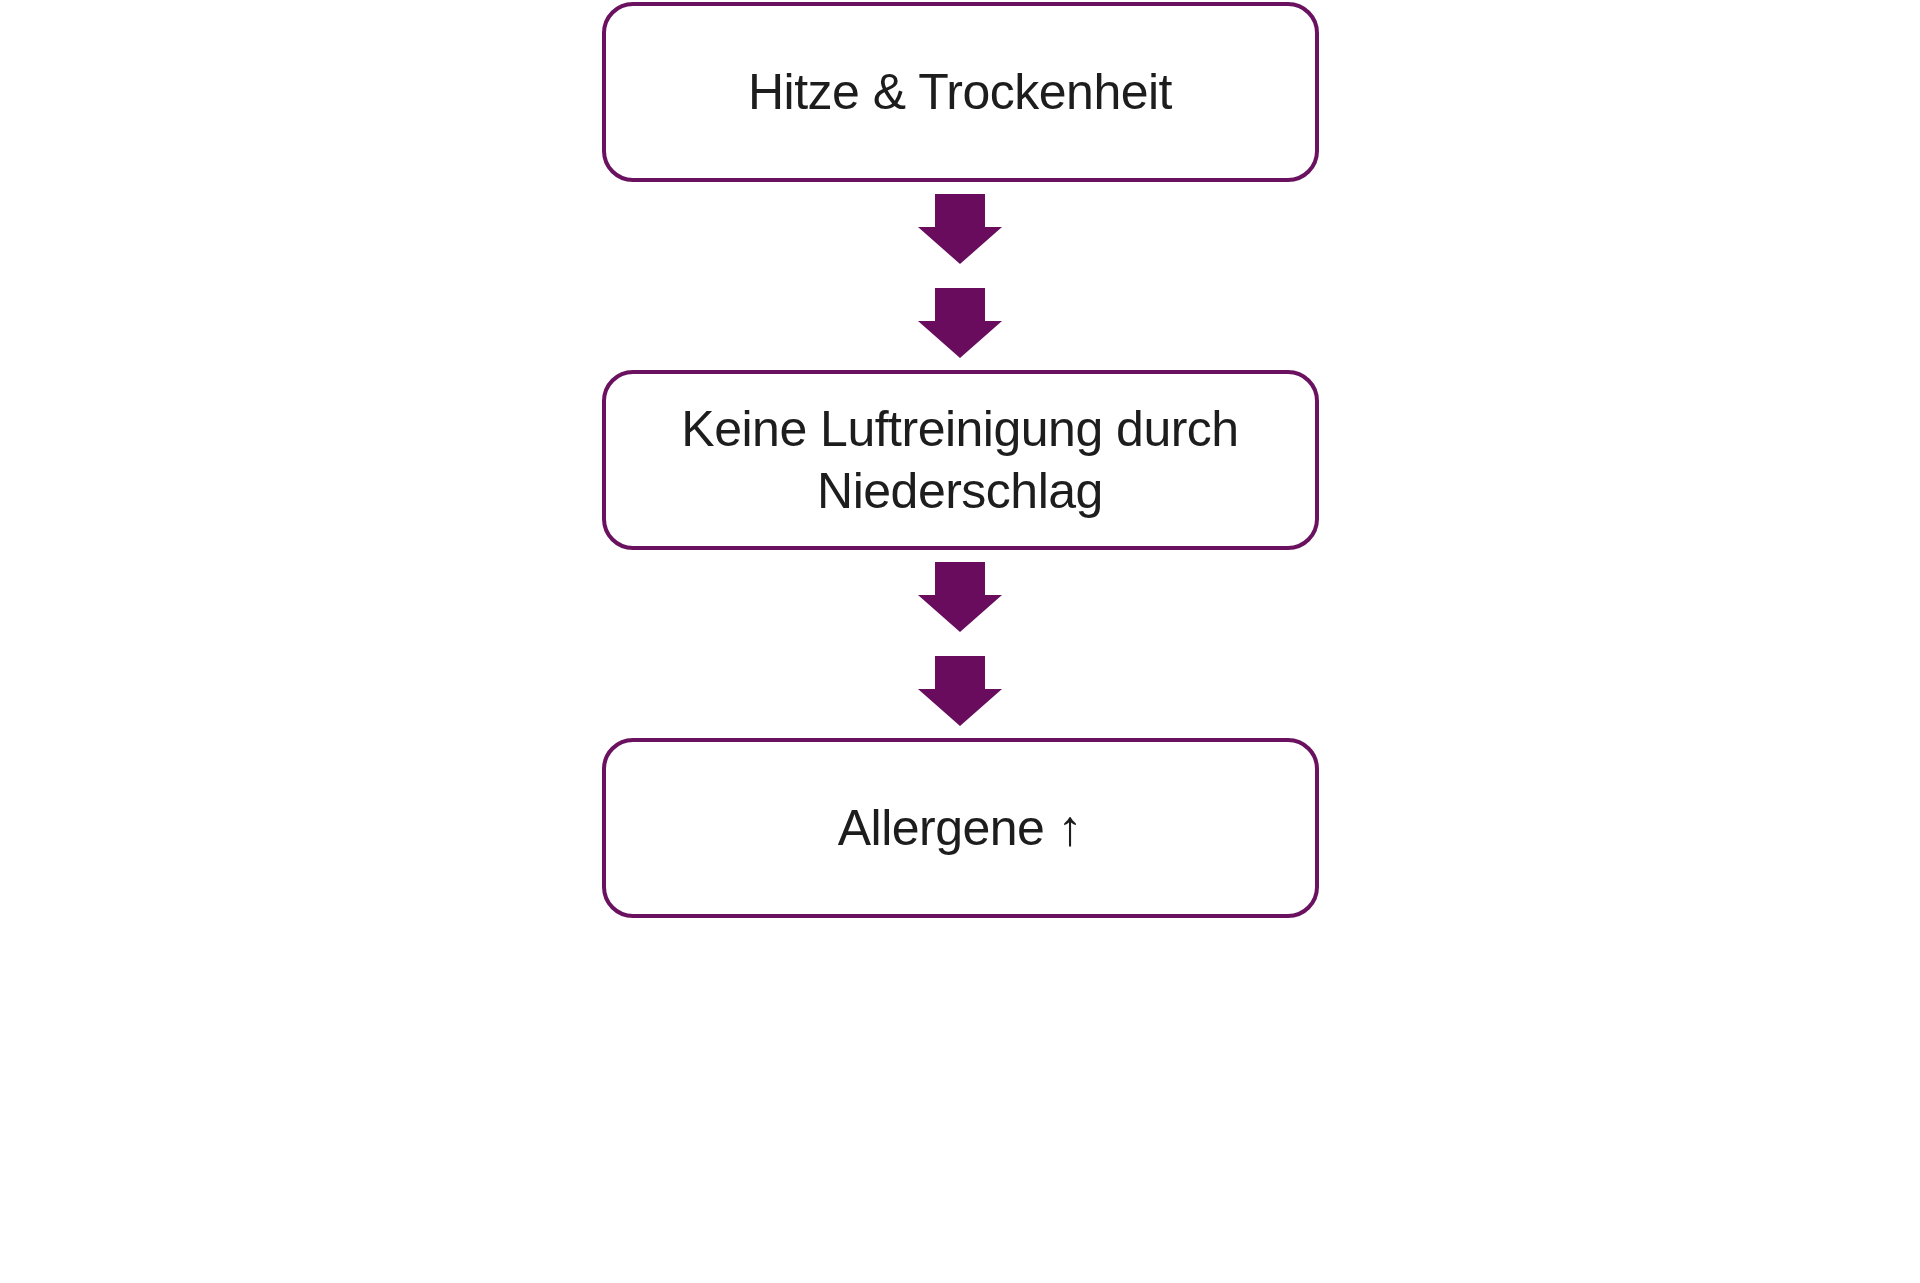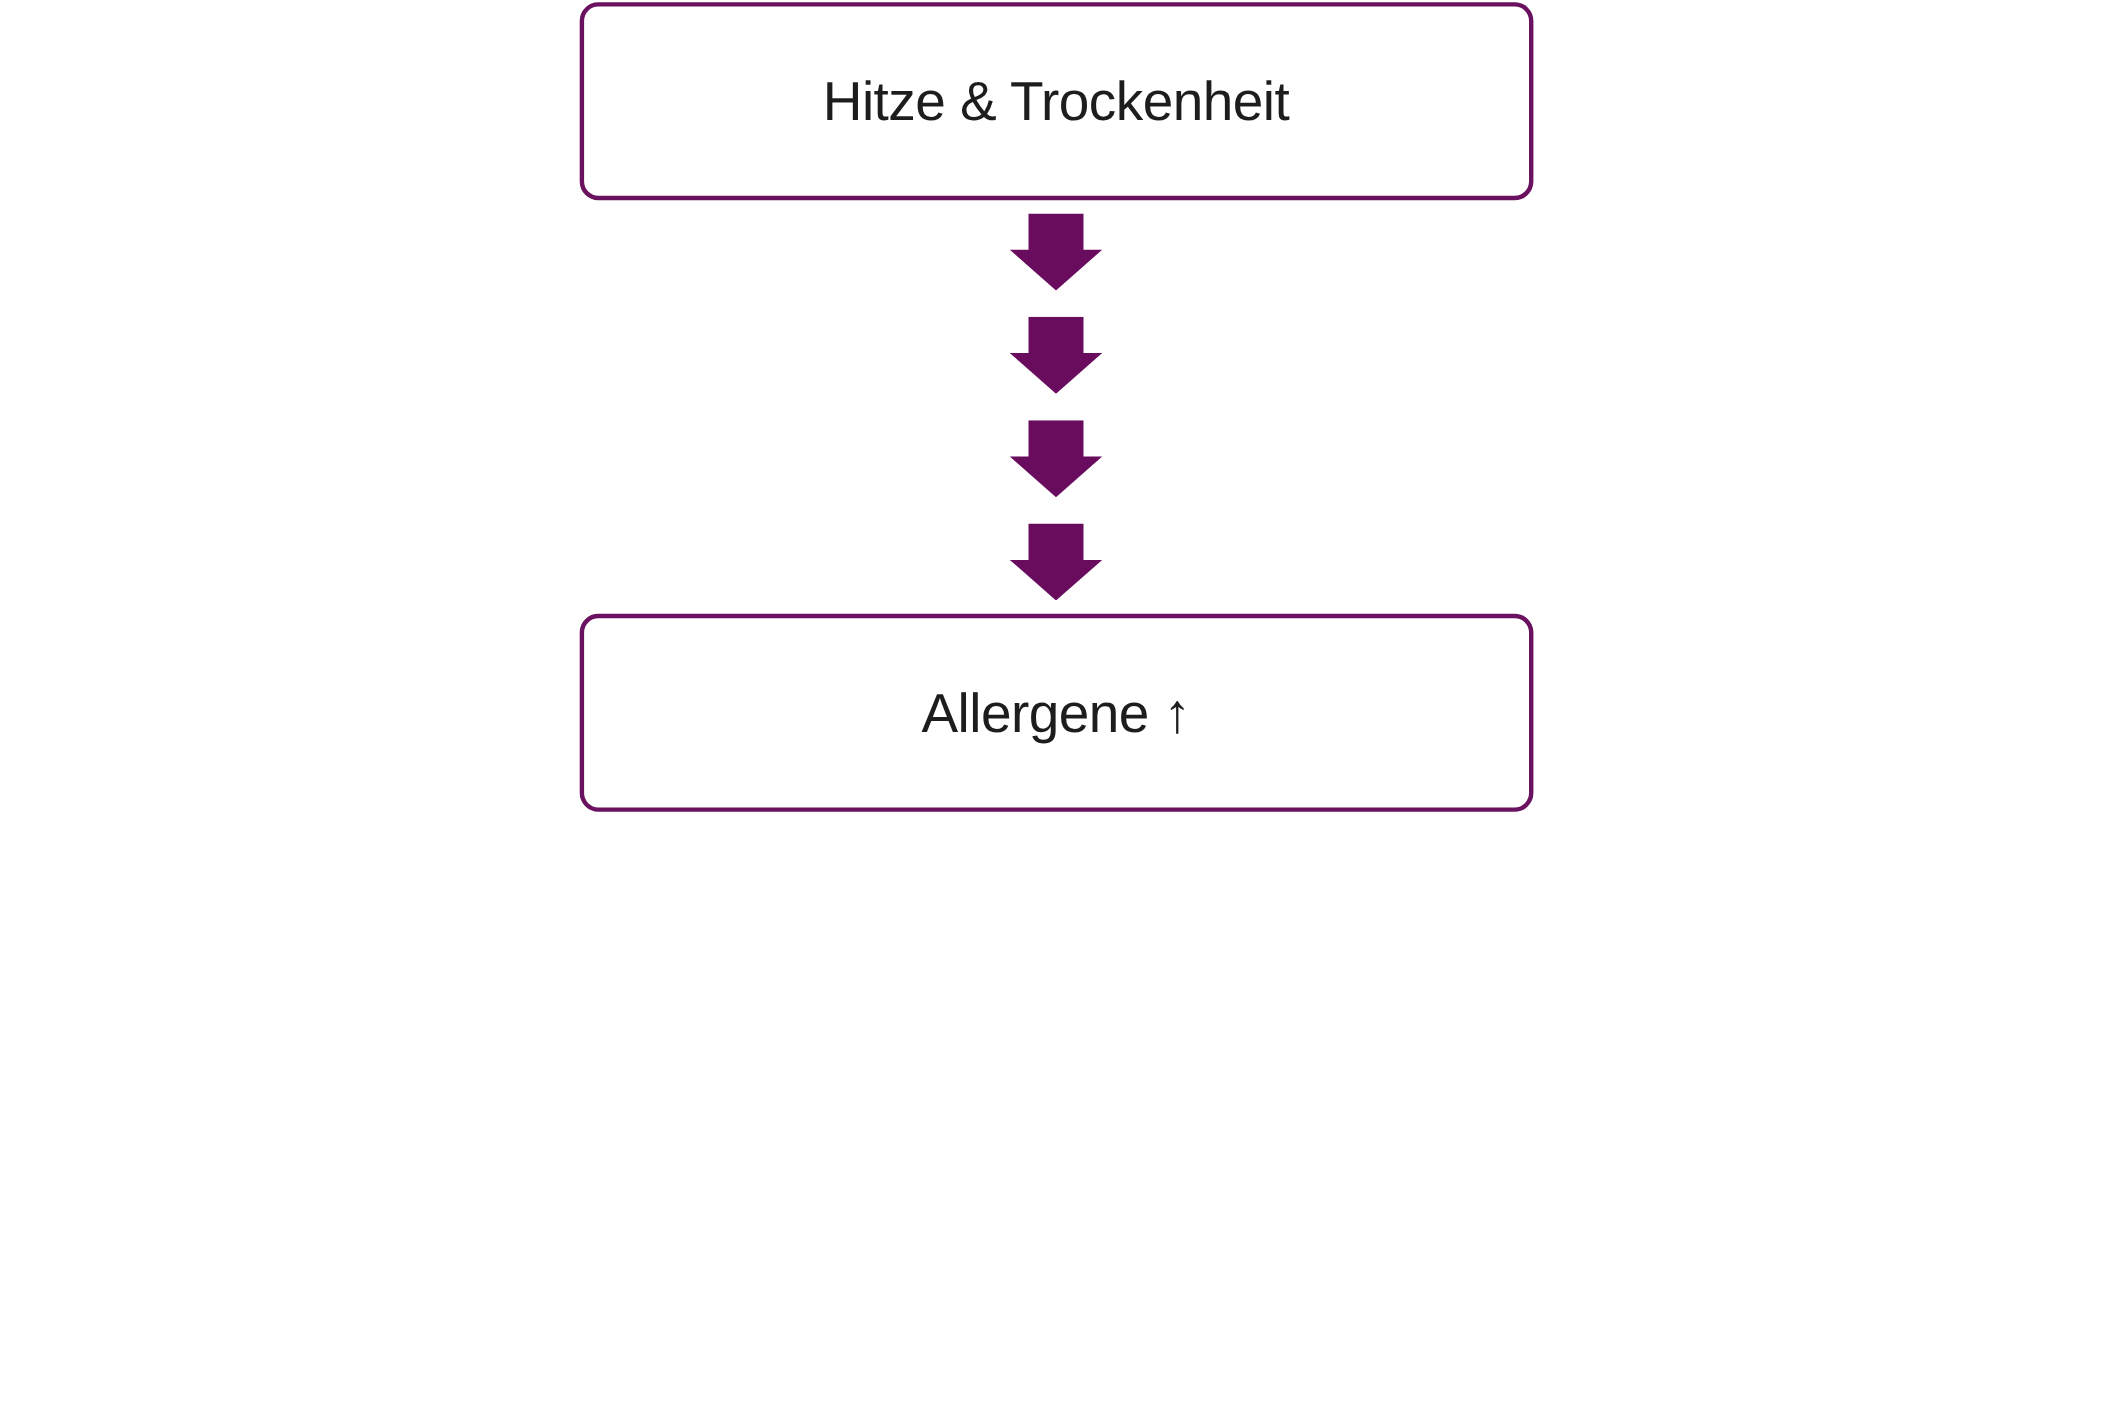--- a/index.html
+++ b/index.html
@@ -19,25 +19,25 @@
     position: absolute;
     top: 2px;
     left: 0;
     width: 100%;
     display: flex;
     flex-direction: column;
     align-items: center;
   }
   .node {
     box-sizing: border-box;
-    width: 867px;
+    width: 717px;
     min-height: 180px;
     background: #ffffff;
     border: 4px solid var(--border-color, #6a115f);
-    border-radius: 17px;
+    border-radius: 31px;
     display: flex;
     align-items: center;
     justify-content: center;
     text-align: center;
     padding: 10px 24px;
     font-size: 50px;
     line-height: 1.24;
     color: var(--text-color, #1d1d1d);
     letter-spacing: -0.5px;
   }
@@ -67,20 +67,23 @@
       </svg>
     </div>
 
 
     <div class="connector">
       <svg width="84" height="70" viewBox="0 0 84 70" aria-hidden="true">
         <polygon class="arrow-poly" points="17,0 67,0 67,33 84,33 42,70 0,33 17,33" fill="#690c5e"></polygon>
       </svg>
     </div>
 
+    <div class="node">
+      <span>Keine Luftreinigung durch Niederschlag</span>
+    </div>
 
     <div class="connector">
       <svg width="84" height="70" viewBox="0 0 84 70" aria-hidden="true">
         <polygon class="arrow-poly" points="17,0 67,0 67,33 84,33 42,70 0,33 17,33" fill="#690c5e"></polygon>
       </svg>
     </div>
 
 
     <div class="connector">
       <svg width="84" height="70" viewBox="0 0 84 70" aria-hidden="true">

